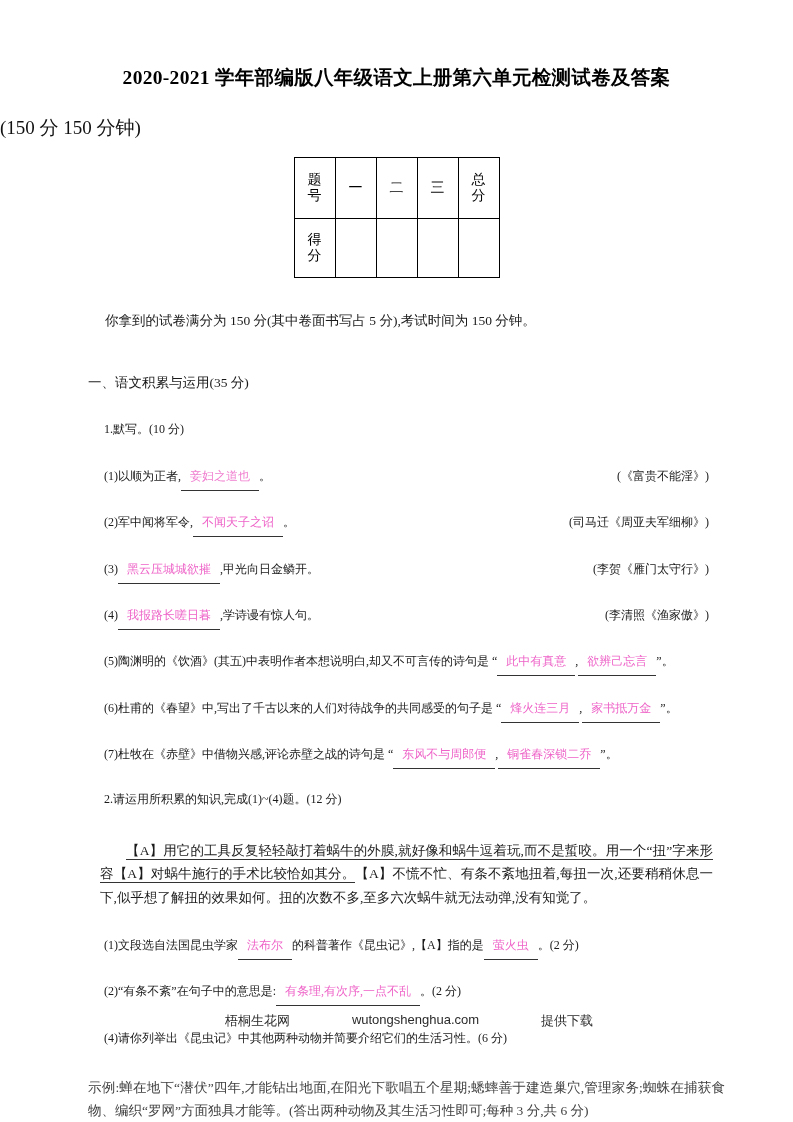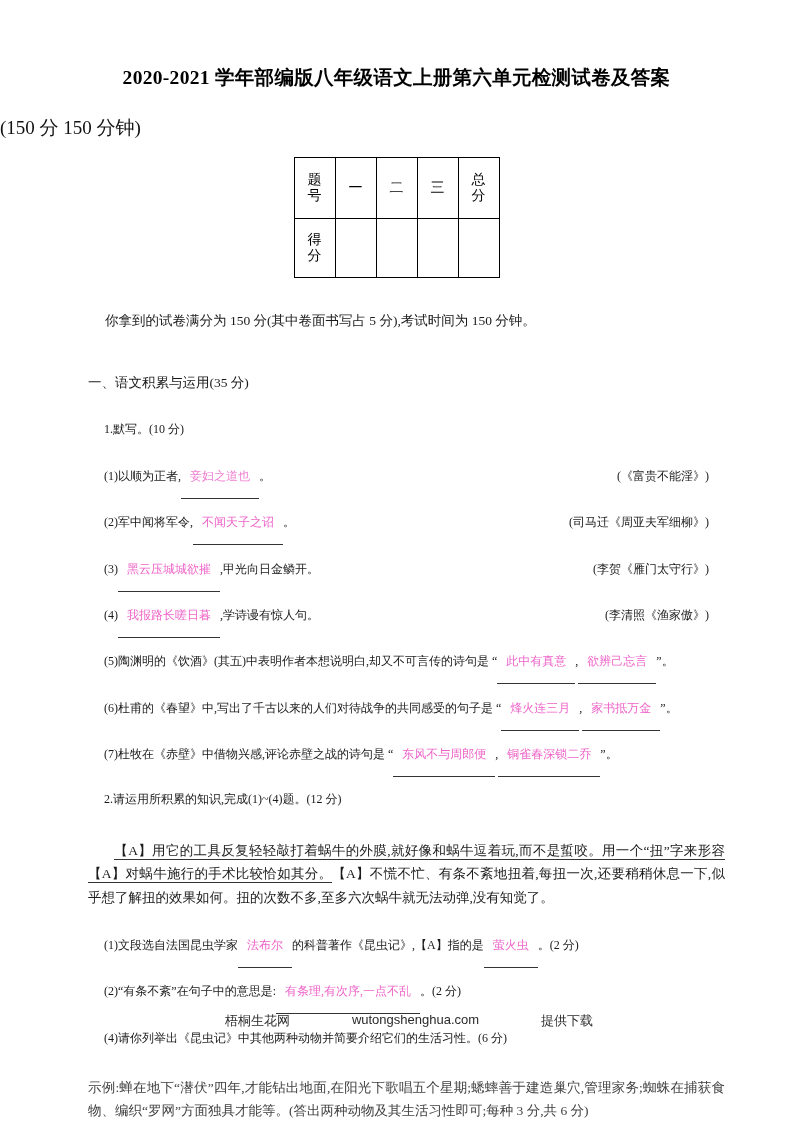--- a/index.html
+++ b/index.html
@@ -84,34 +84,34 @@
   .q {
     font-size: 12px;
     margin: 16px;
     padding: 11px 68px 0 88px;
     line-height: 1.62;
     position: relative;
   }
   .q.tight { padding-top: 9px; }
   .passage {
     font-size: 13.5px;
-    margin: 0;
+    margin: 12px;
     padding: 14px 68px 0 88px;
     line-height: 1.72;
     text-align: justify;
   }
   .passage .indent { display: inline-block; width: 26px; }
   .uline-pass {
     border-bottom: 1px solid #333;
     padding-bottom: 1px;
   }
   .ans {
     color: #ee63c8;
     border-bottom: 1px solid #333;
-    padding: 0 9px 15px 9px;
+    padding: 0 9px 7px 9px;
     white-space: nowrap;
   }
   .ans.light { color: #f07fd0; }
   .cite {
     float: right;
     color: #1a1a1a;
   }
   .example {
     font-size: 13.5px;
     color: #404040;

